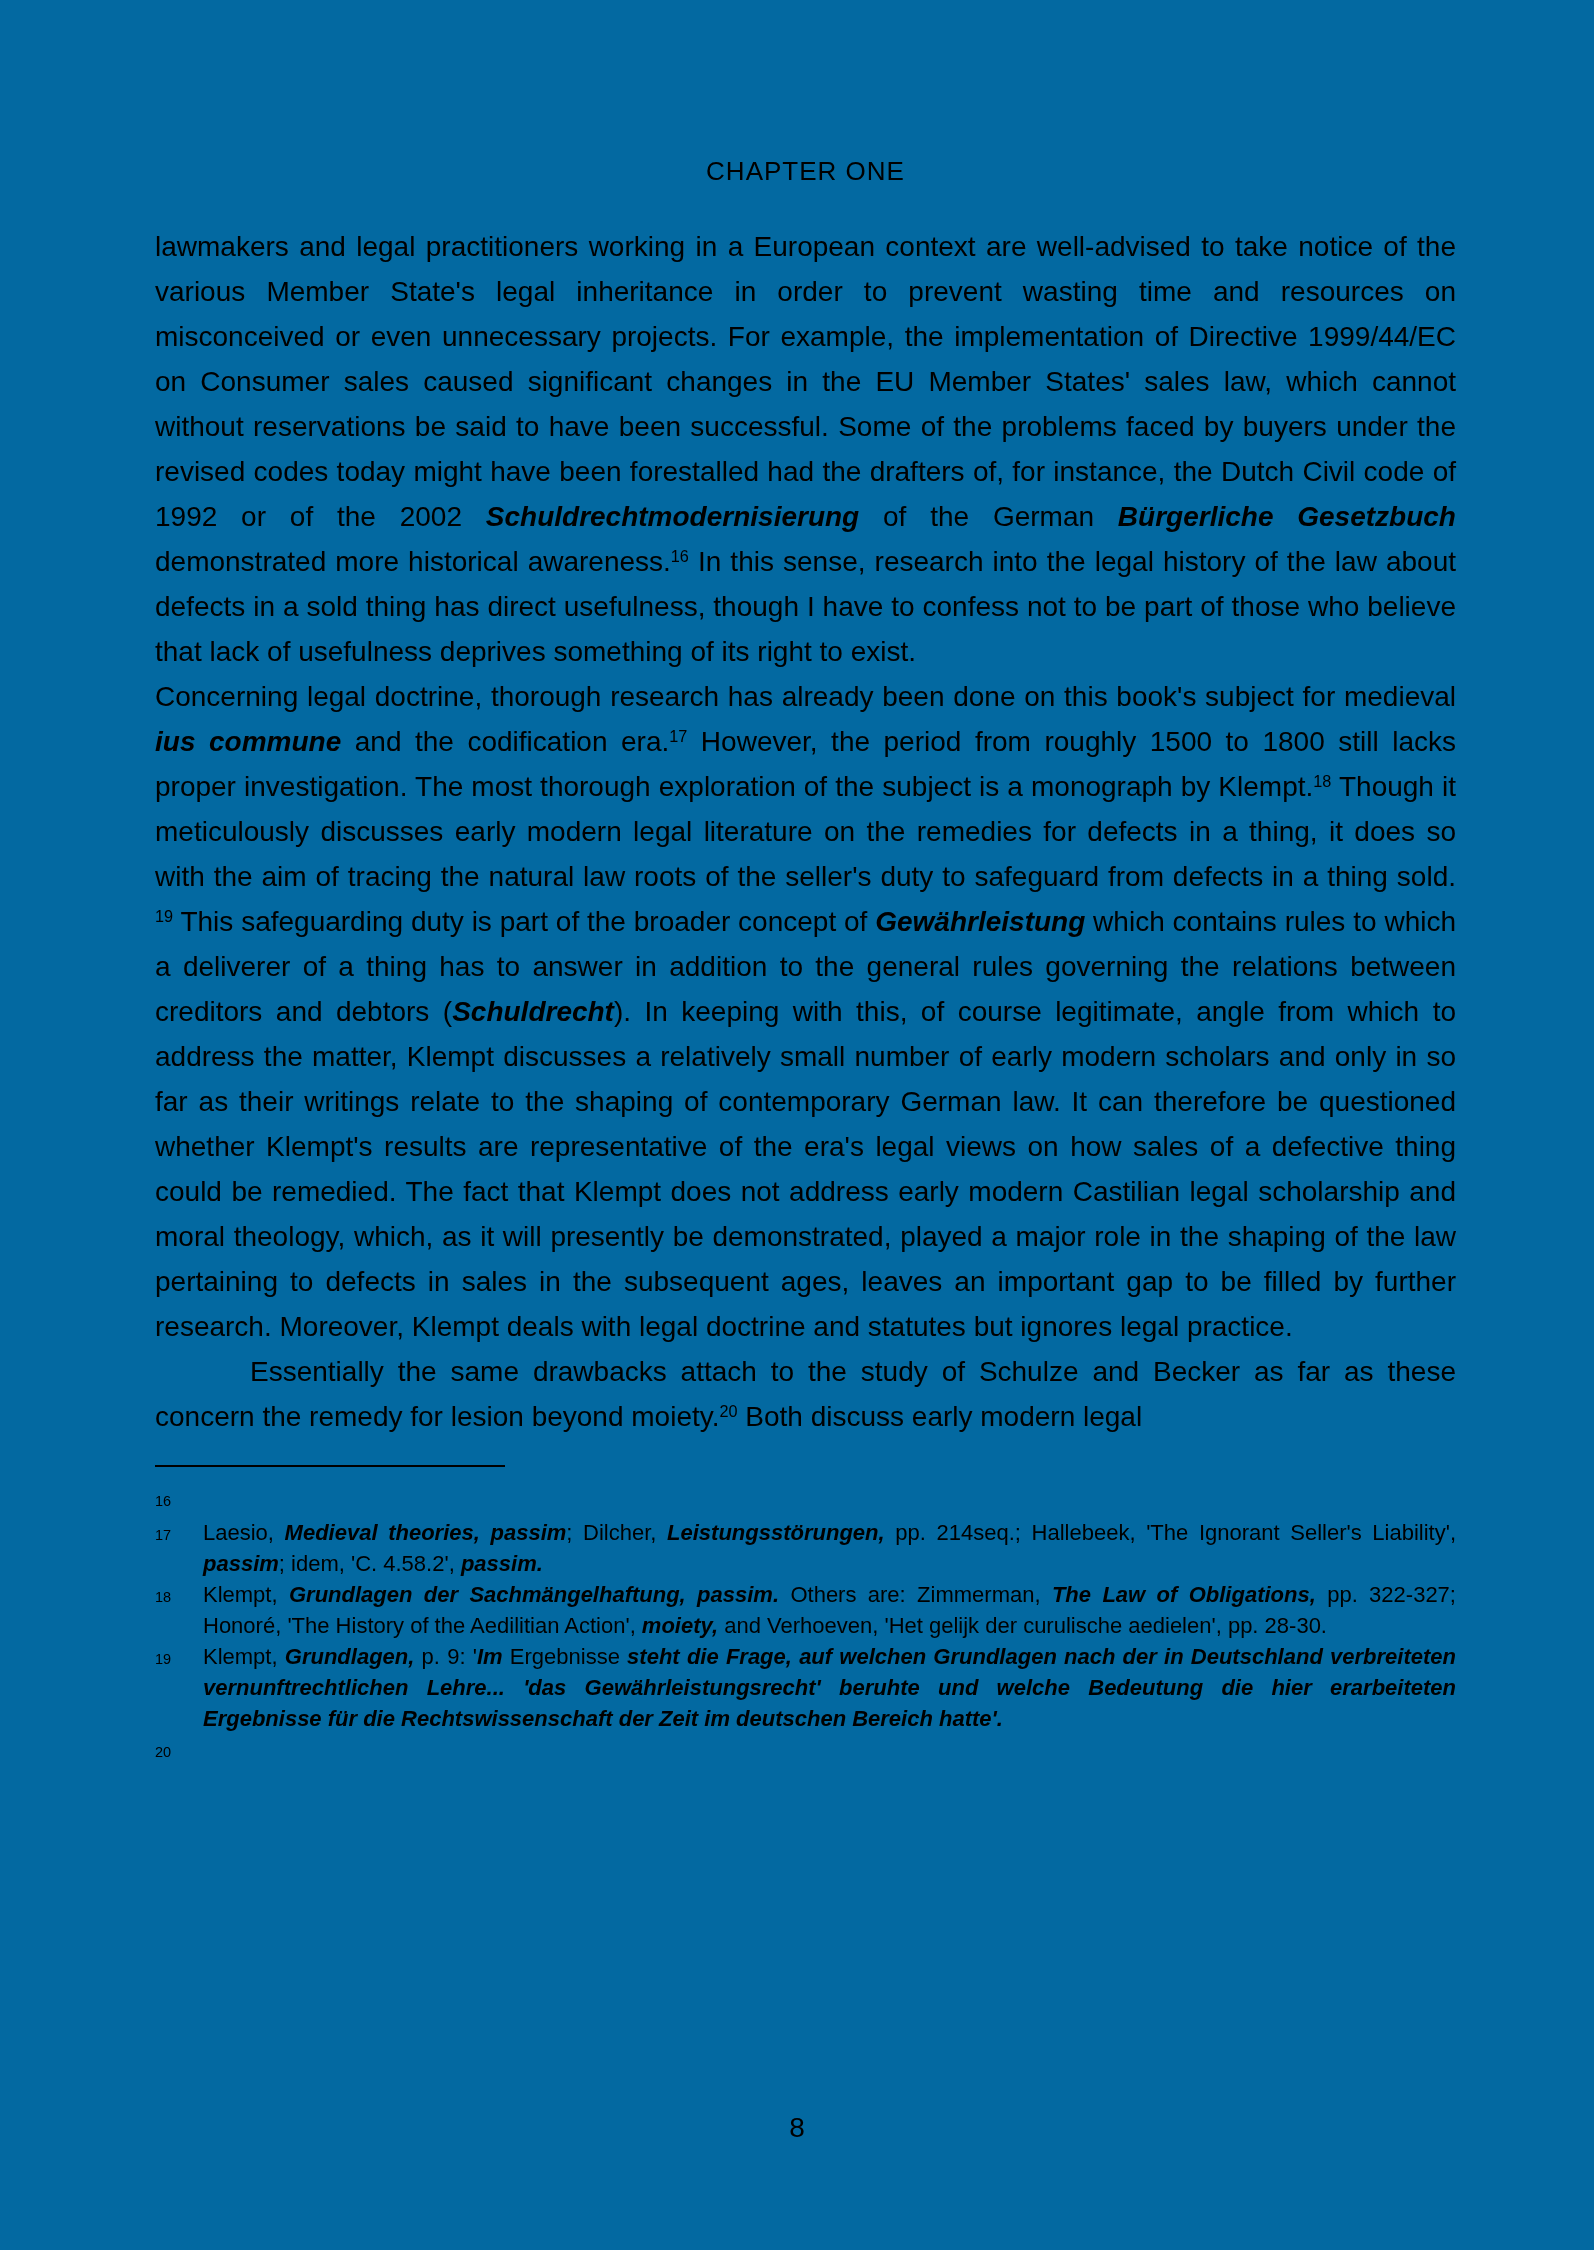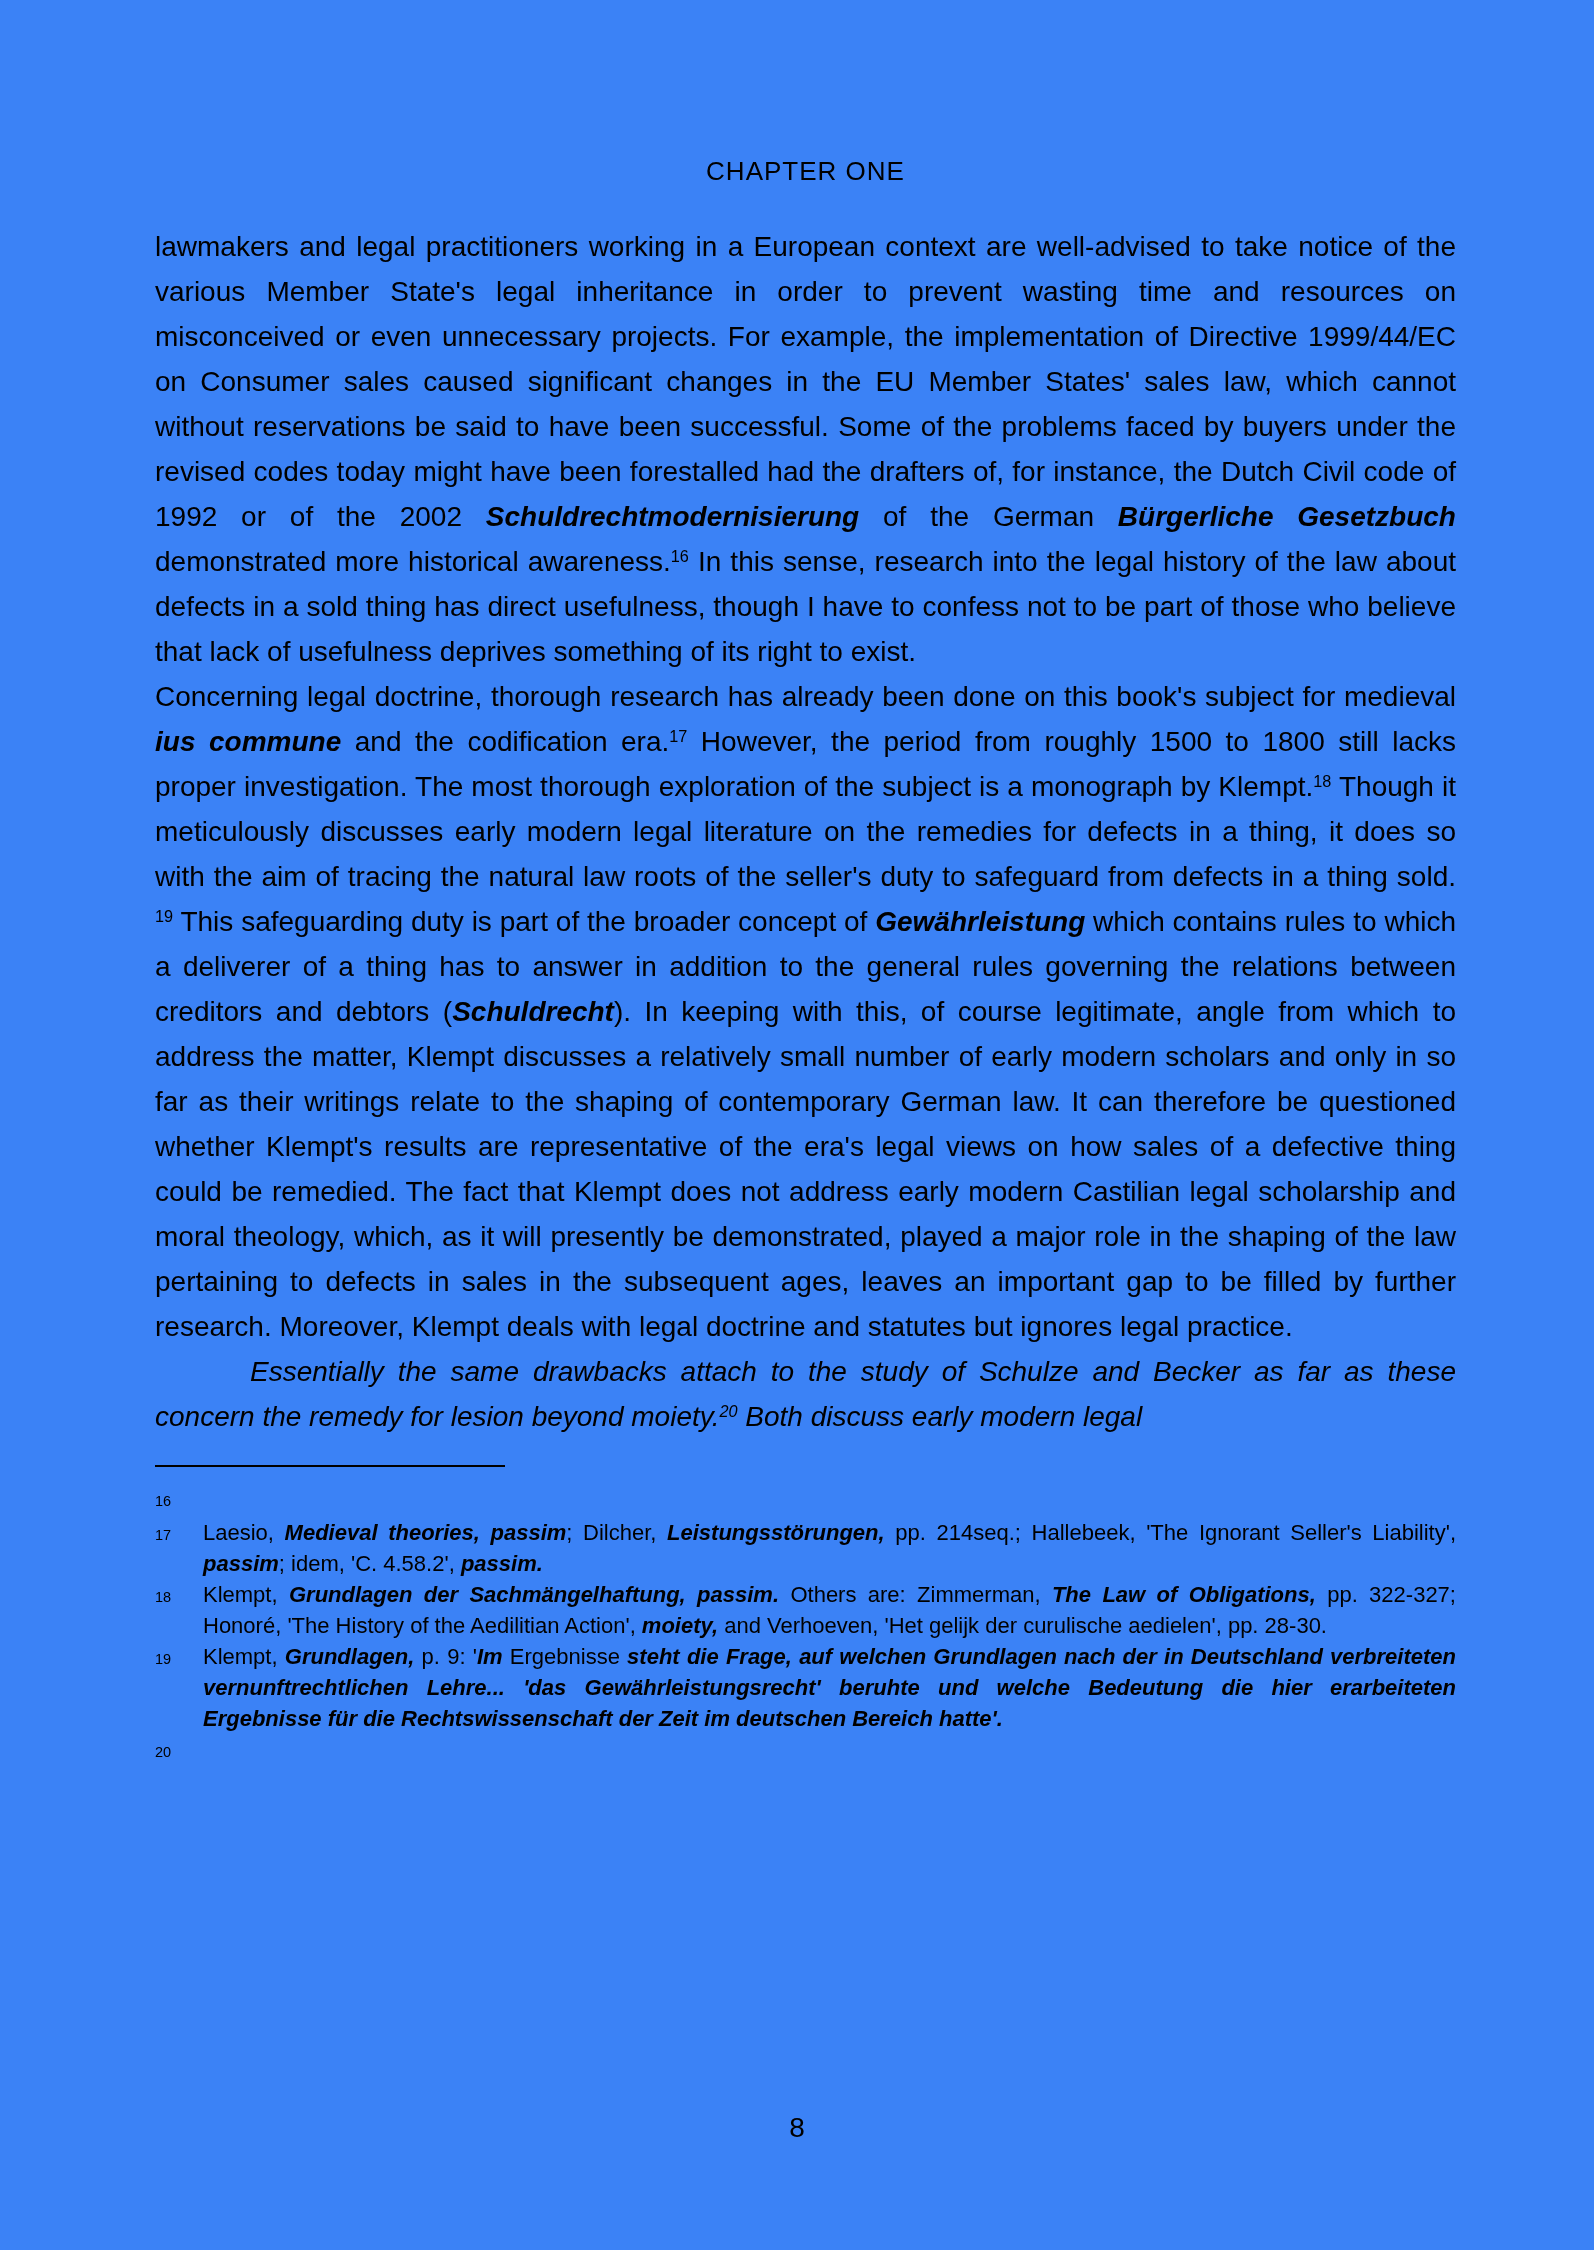--- a/index.html
+++ b/index.html
@@ -5,21 +5,21 @@
   html, body {
     margin: 0;
     padding: 0;
     background: #ffffff;
   }
   .page {
     position: relative;
     width: 1594px;
     height: 2250px;
     margin: 0 auto;
-    background: #3b82f6;
+    background: #0369a1;
     color: #000000;
     font-family: "Liberation Sans", "DejaVu Sans", sans-serif;
     overflow: hidden;
   }
   .content {
     position: absolute;
     left: 155px;
     top: 0;
     width: 1301px;
   }
@@ -38,21 +38,21 @@
     hyphens: none;
   }
   .para1 { margin-top: 38px; }
   .section-heading {
     margin: 38px 0 24px 0;
     font-size: 28px;
     font-style: italic;
     font-weight: normal;
     line-height: 36px;
   }
-  .para3 { text-indent: 95px; font-style: italic; }
+  .para3 { text-indent: 95px; }
   sup.fnref {
     font-size: 58%;
     line-height: 0;
     vertical-align: baseline;
     position: relative;
     top: -0.55em;
   }
   .fn-rule {
     width: 350px;
     border: none;

